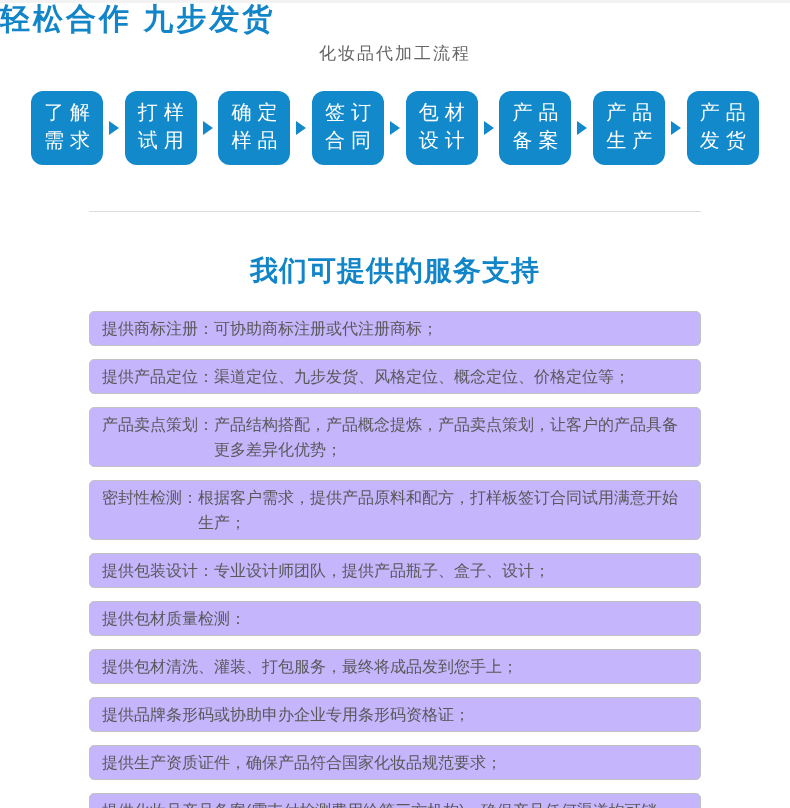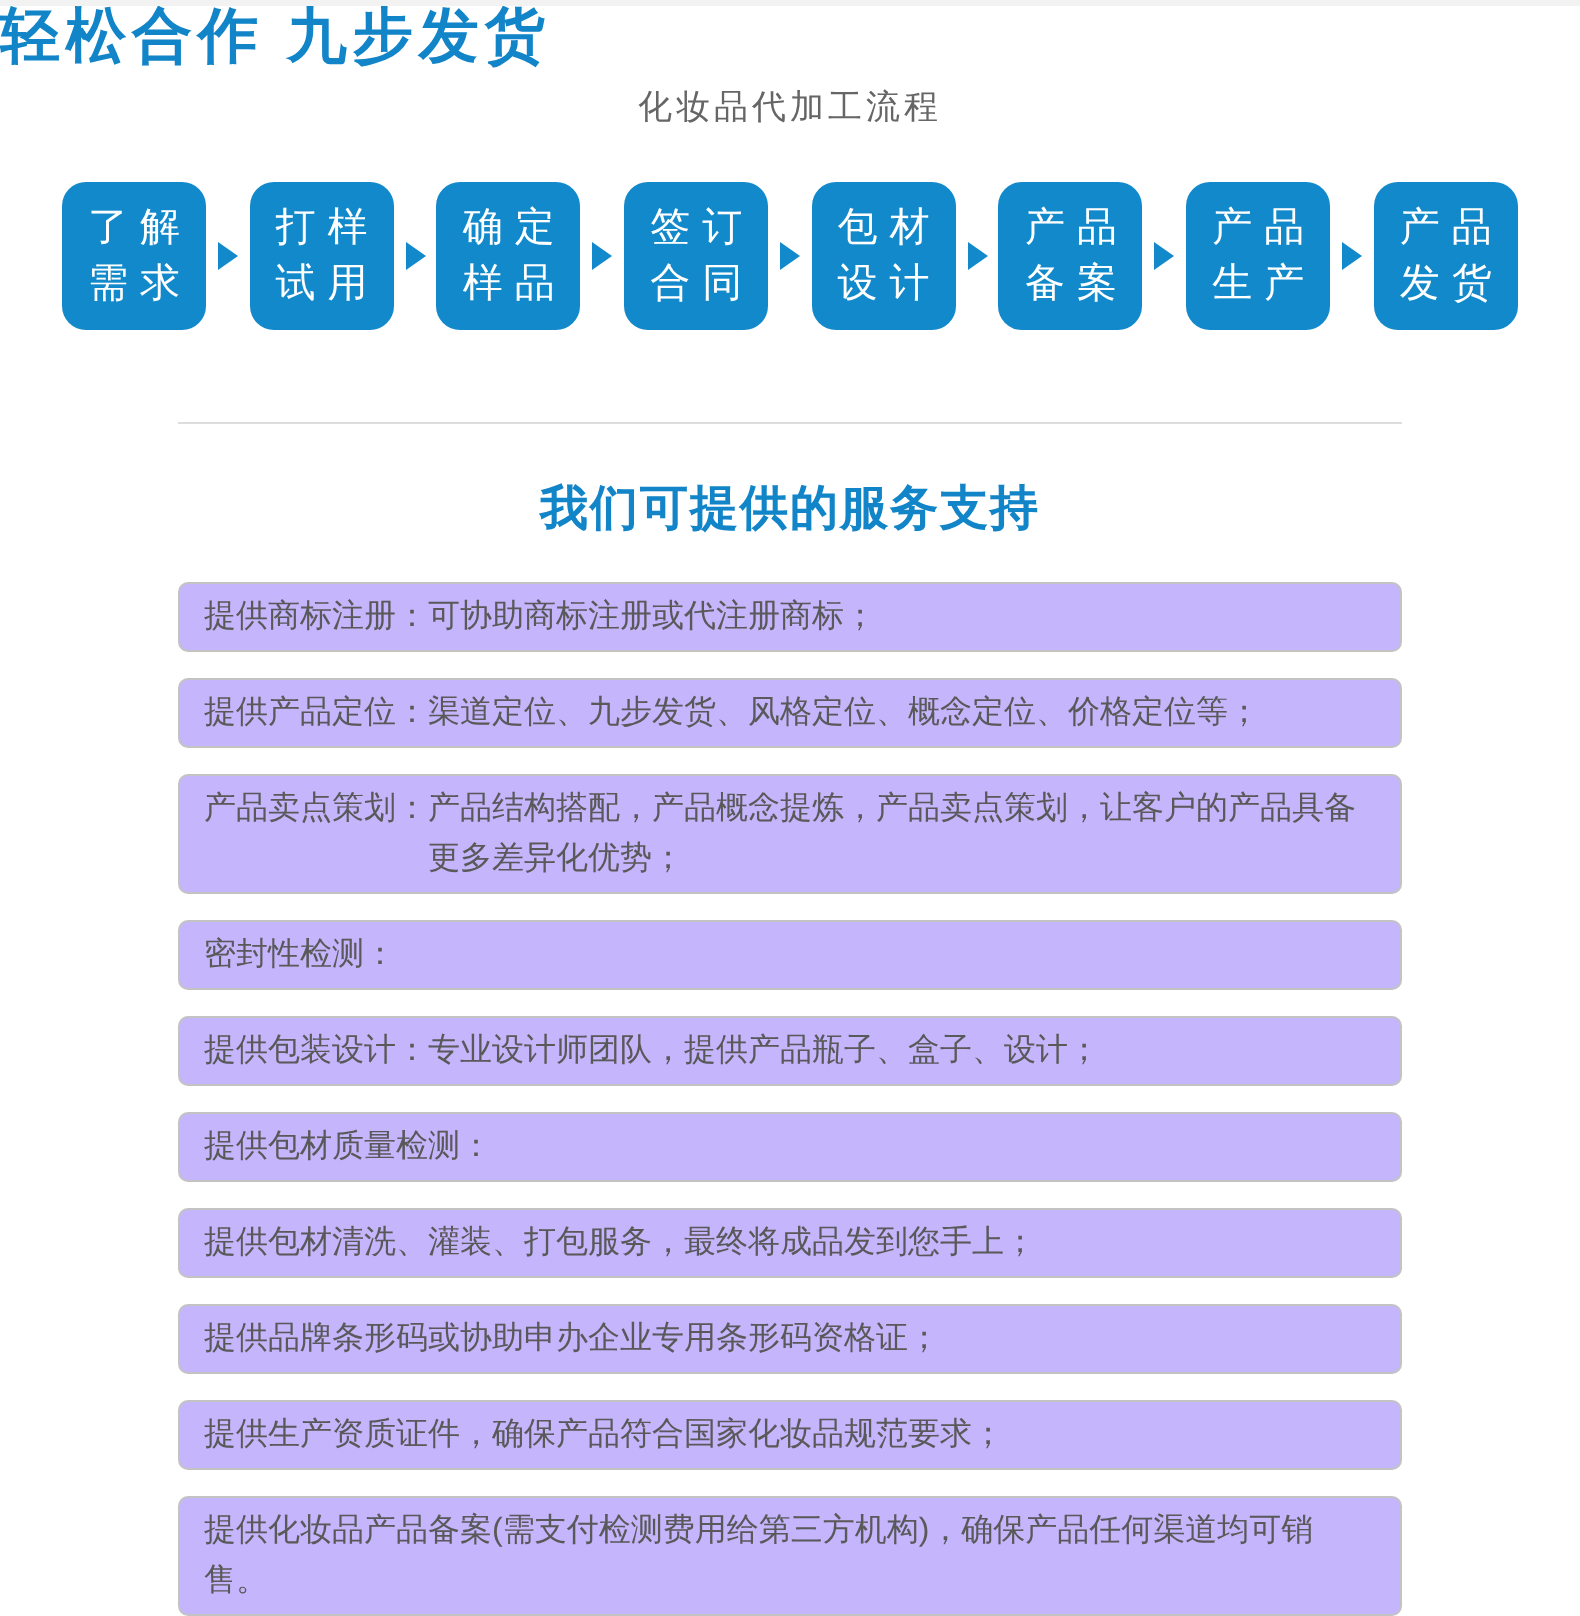--- a/index.html
+++ b/index.html
@@ -25,21 +25,21 @@
     text-align:left;
     font-size:30px;font-weight:bold;color:var(--title-blue);
     letter-spacing:3px;line-height:38px;
   }
   .page-subtitle{
     margin-top:4px;text-align:center;
     font-size:17px;color:var(--subtitle-gray);letter-spacing:2px;
   }
   .flow{
     width:728px;margin:26px auto 0 auto;
-    display:flex;align-items:center;justify-content:space-between;
+    display:flex;align-items:center;justify-content:space-between;font-family:Liberation Mono, monospace;
   }
   .flow-step{
     width:72px;height:74px;border-radius:12px;
     background:var(--accent);color:#ffffff;
     display:flex;flex-direction:column;align-items:center;justify-content:center;
     flex:0 0 auto;
   }
   .flow-step span{
     display:block;font-size:20px;line-height:28px;
     letter-spacing:6px;text-indent:6px;font-weight:400;
@@ -48,22 +48,22 @@
     width:0;height:0;flex:0 0 auto;
     border-left:10px solid var(--accent);
     border-top:7px solid transparent;
     border-bottom:7px solid transparent;
   }
   .section-divider{
     width:612px;margin:46px auto 0 auto;
     border-top:1px solid var(--divider);
   }
   .section-title{
-    margin-top:26px;text-align:center;
-    font-size:24px;font-weight:bold;color:var(--title-blue);
+    margin-top:40px;text-align:center;
+    font-size:28px;font-weight:bold;color:var(--title-blue);
     letter-spacing:1px;
   }
   .services{
     width:612px;margin:21px auto 0 auto;
     display:flex;flex-direction:column;gap:13px;
   }
   .service-row{
     border:1px solid var(--row-border);border-radius:5px;
     padding:4px 12px;min-height:33px;
     display:flex;align-items:flex-start;
@@ -136,20 +136,21 @@
       <div class="service-row">
         <span class="service-label">提供产品定位：</span>
         <span class="service-text">渠道定位、九步发货、风格定位、概念定位、价格定位等；</span>
       </div>
       <div class="service-row">
         <span class="service-label">产品卖点策划：</span>
         <span class="service-text">产品结构搭配，产品概念提炼，产品卖点策划，让客户的产品具备更多差异化优势；</span>
       </div>
       <div class="service-row">
         <span class="service-label">密封性检测：</span>
+        <span class="service-text">根据客户需求，提供产品原料和配方，打样板签订合同试用满意开始生产；</span>
       </div>
       <div class="service-row">
         <span class="service-label">提供包装设计：</span>
         <span class="service-text">专业设计师团队，提供产品瓶子、盒子、设计；</span>
       </div>
       <div class="service-row">
         <span class="service-label">提供包材质量检测：</span>
       </div>
       <div class="service-row">
         <span class="service-text">提供包材清洗、灌装、打包服务，最终将成品发到您手上；</span>

